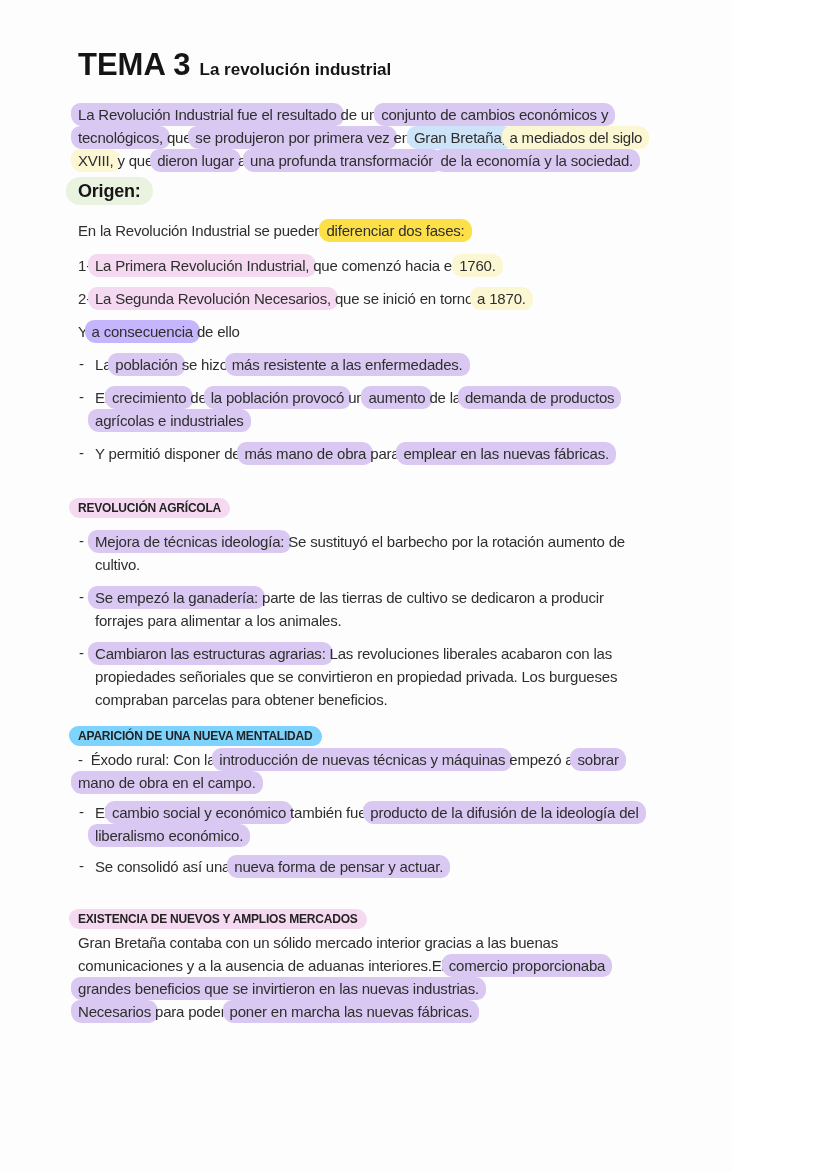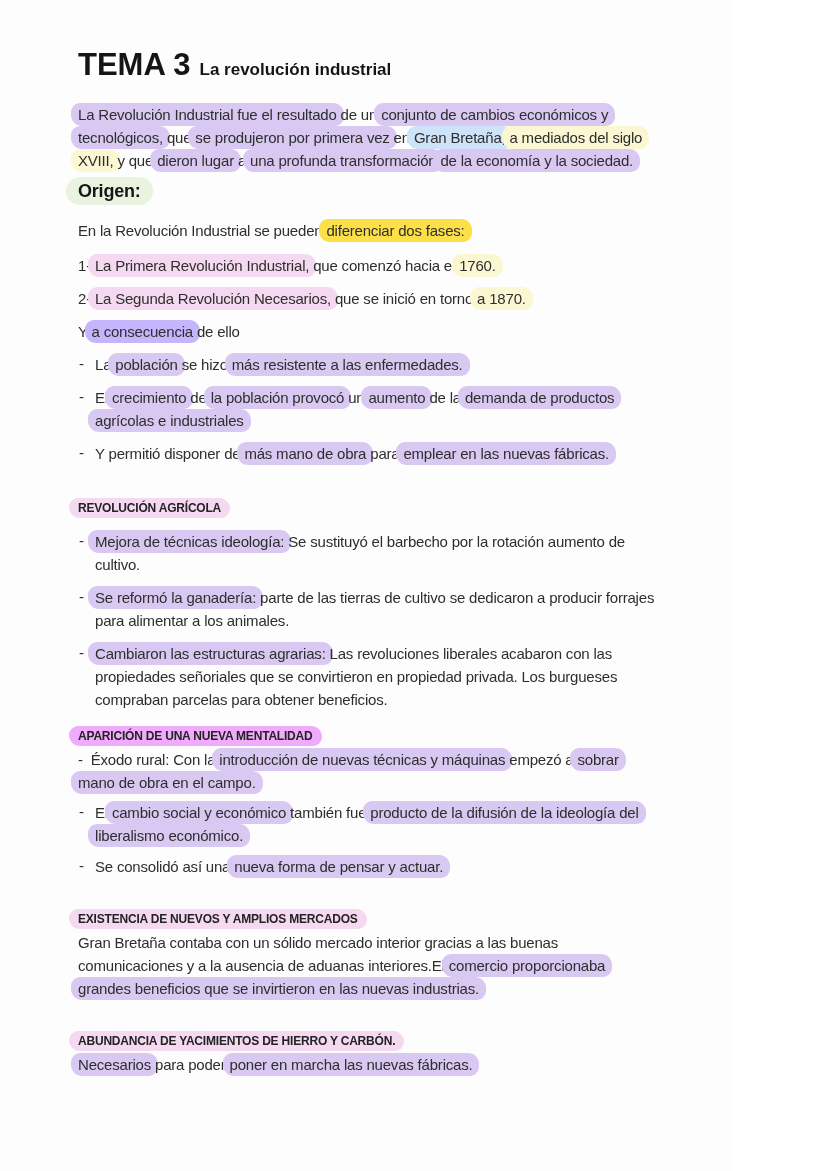--- a/index.html
+++ b/index.html
@@ -63,24 +63,23 @@
       <h2 class="block h2" data-name="origen-heading"><mark data-name="highlight-green" style="background-color: rgb(233, 243, 223);">Origen:</mark></h2>
       <p class="block p" data-name="fases-intro"><span data-name="text-segment">En la Revolución Industrial se pueden </span><mark data-name="highlight-purple" style="background-color: #fde047;">diferenciar dos fases:</mark></p>
       <p class="block p" data-name="fase-1-item"><span data-name="text-segment">1- </span><mark data-name="highlight-pink" style="background-color: rgb(244, 217, 240);">La Primera Revolución Industrial,</mark><span data-name="text-segment"> que comenzó hacia el </span><mark data-name="highlight-yellow" style="background-color: rgb(251, 247, 210);">1760.</mark></p>
       <p class="block p" data-name="fase-2-item"><span data-name="text-segment">2- </span><mark data-name="highlight-pink" style="background-color: rgb(244, 217, 240);">La Segunda Revolución Necesarios,</mark><span data-name="text-segment"> que se inició en torno </span><mark data-name="highlight-yellow" style="background-color: rgb(251, 247, 210);">a 1870.</mark></p>
       <p class="block p" data-name="consecuencia-line"><span data-name="text-segment">Y </span><mark data-name="highlight-purple" style="background-color: #c4b5fd;">a consecuencia</mark><span data-name="text-segment"> de ello</span></p>
       <p class="block li" data-name="poblacion-item"><span class="dash" data-name="bullet-dash">-</span><span data-name="text-segment">La </span><mark data-name="highlight-purple" style="background-color: rgb(217, 201, 242);">población</mark><span data-name="text-segment"> se hizo </span><mark data-name="highlight-purple" style="background-color: rgb(217, 201, 242);">más resistente a las enfermedades.</mark></p>
       <p class="block li" data-name="crecimiento-item"><span class="dash" data-name="bullet-dash">-</span><span data-name="text-segment">El </span><mark data-name="highlight-purple" style="background-color: rgb(217, 201, 242);">crecimiento</mark><span data-name="text-segment"> de </span><mark data-name="highlight-purple" style="background-color: rgb(217, 201, 242);">la población provocó</mark><span data-name="text-segment"> un </span><mark data-name="highlight-purple" style="background-color: rgb(217, 201, 242);">aumento</mark><span data-name="text-segment"> de la </span><mark data-name="highlight-purple" style="background-color: rgb(217, 201, 242);">demanda de productos agrícolas e industriales</mark></p>
       <p class="block li" data-name="mano-obra-item"><span class="dash" data-name="bullet-dash">-</span><span data-name="text-segment">Y permitió disponer de </span><mark data-name="highlight-purple" style="background-color: rgb(217, 201, 242);">más mano de obra</mark><span data-name="text-segment"> para </span><mark data-name="highlight-purple" style="background-color: rgb(217, 201, 242);">emplear en las nuevas fábricas.</mark></p>
       <h3 class="block h3" data-name="revolucion-agricola-heading"><mark data-name="highlight-pink" style="background-color: rgb(244, 217, 240);">REVOLUCIÓN AGRÍCOLA</mark></h3>
       <p class="block li" data-name="tecnicas-item"><span class="dash" data-name="bullet-dash">-</span><mark data-name="highlight-purple" style="background-color: rgb(217, 201, 242);">Mejora de técnicas ideología:</mark><span data-name="text-segment"> Se sustituyó el barbecho por la rotación aumento de cultivo.</span></p>
-      <p class="block li" data-name="ganaderia-item"><span class="dash" data-name="bullet-dash">-</span><mark data-name="highlight-purple" style="background-color: rgb(217, 201, 242);">Se reformó la ganadería:</mark><span data-name="text-segment"> parte de las tierras de cultivo se dedicaron a producir forrajes para alimentar a los animales.</span></p>
+      <p class="block li" data-name="ganaderia-item"><span class="dash" data-name="bullet-dash">-</span><mark data-name="highlight-purple" style="background-color: rgb(217, 201, 242);">Se empezó la ganadería:</mark><span data-name="text-segment"> parte de las tierras de cultivo se dedicaron a producir forrajes para alimentar a los animales.</span></p>
       <p class="block li" data-name="estructuras-item"><span class="dash" data-name="bullet-dash">-</span><mark data-name="highlight-purple" style="background-color: rgb(217, 201, 242);">Cambiaron las estructuras agrarias:</mark><span data-name="text-segment"> Las revoluciones liberales acabaron con las propiedades señoriales que se convirtieron en propiedad privada. Los burgueses compraban parcelas para obtener beneficios.</span></p>
-      <h3 class="block h3" data-name="mentalidad-heading"><mark data-name="highlight-pink" style="background-color: #f0abfc;">APARICIÓN DE UNA NUEVA MENTALIDAD</mark></h3>
+      <h3 class="block h3" data-name="mentalidad-heading"><mark data-name="highlight-pink" style="background-color: #7dd3fc;">APARICIÓN DE UNA NUEVA MENTALIDAD</mark></h3>
       <p class="block p" data-name="exodo-paragraph"><span data-name="text-segment">-&nbsp; Éxodo rural: Con la </span><mark data-name="highlight-purple" style="background-color: rgb(217, 201, 242);">introducción de nuevas técnicas y máquinas</mark><span data-name="text-segment"> empezó a </span><mark data-name="highlight-purple" style="background-color: rgb(217, 201, 242);">sobrar mano de obra en el campo.</mark></p>
       <p class="block li" data-name="cambio-social-item"><span class="dash" data-name="bullet-dash">-</span><span data-name="text-segment">El </span><mark data-name="highlight-purple" style="background-color: rgb(217, 201, 242);">cambio social y económico</mark><span data-name="text-segment"> también fue </span><mark data-name="highlight-purple" style="background-color: rgb(217, 201, 242);">producto de la difusión de la ideología del liberalismo económico.</mark></p>
       <p class="block li" data-name="pensar-item"><span class="dash" data-name="bullet-dash">-</span><span data-name="text-segment">Se consolidó así una </span><mark data-name="highlight-purple" style="background-color: rgb(217, 201, 242);">nueva forma de pensar y actuar.</mark></p>
       <h3 class="block h3" data-name="mercados-heading"><mark data-name="highlight-pink" style="background-color: rgb(244, 217, 240);">EXISTENCIA DE NUEVOS Y AMPLIOS MERCADOS</mark></h3>
       <p class="block p" data-name="mercados-paragraph"><span data-name="text-segment">Gran Bretaña contaba con un sólido mercado interior gracias a las buenas comunicaciones y a la ausencia de aduanas interiores.El </span><mark data-name="highlight-purple" style="background-color: rgb(217, 201, 242);">comercio proporcionaba grandes beneficios que se invirtieron en las nuevas industrias.</mark></p>
-      <h3 class="block h3" data-name="yacimientos-heading"><mark data-name="highlight-pink" style="background-color: rgb(244, 217, 240);">ABUNDANCIA DE YACIMIENTOS DE HIERRO Y CARBÓN.</mark></h3>
       <p class="block p" data-name="yacimientos-paragraph"><mark data-name="highlight-purple" style="background-color: rgb(217, 201, 242); margin-top: 24px;">Necesarios</mark><span data-name="text-segment"> para poder </span><mark data-name="highlight-purple" style="background-color: rgb(217, 201, 242);">poner en marcha las nuevas fábricas.</mark></p>
     </div>
 </div>
 
 </body></html>

